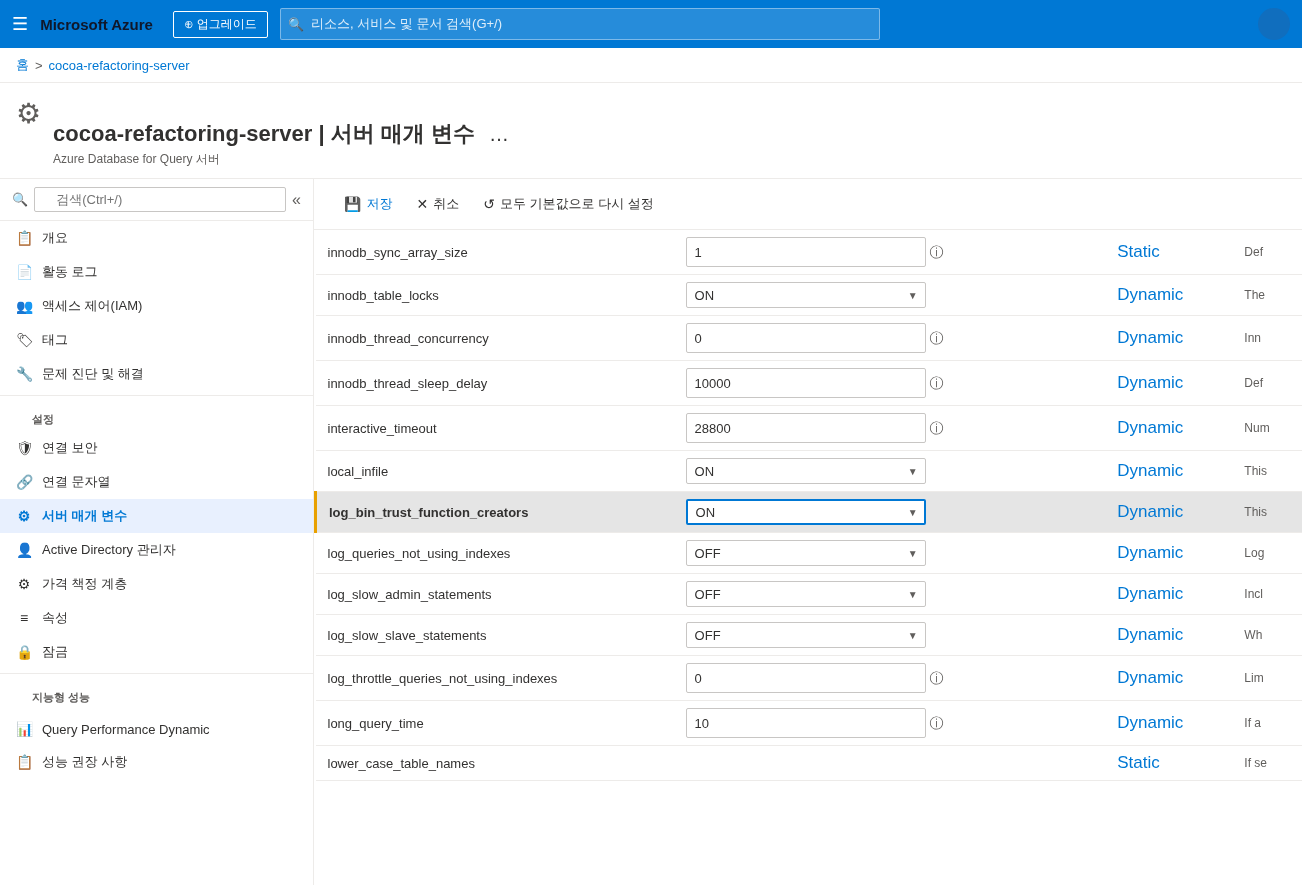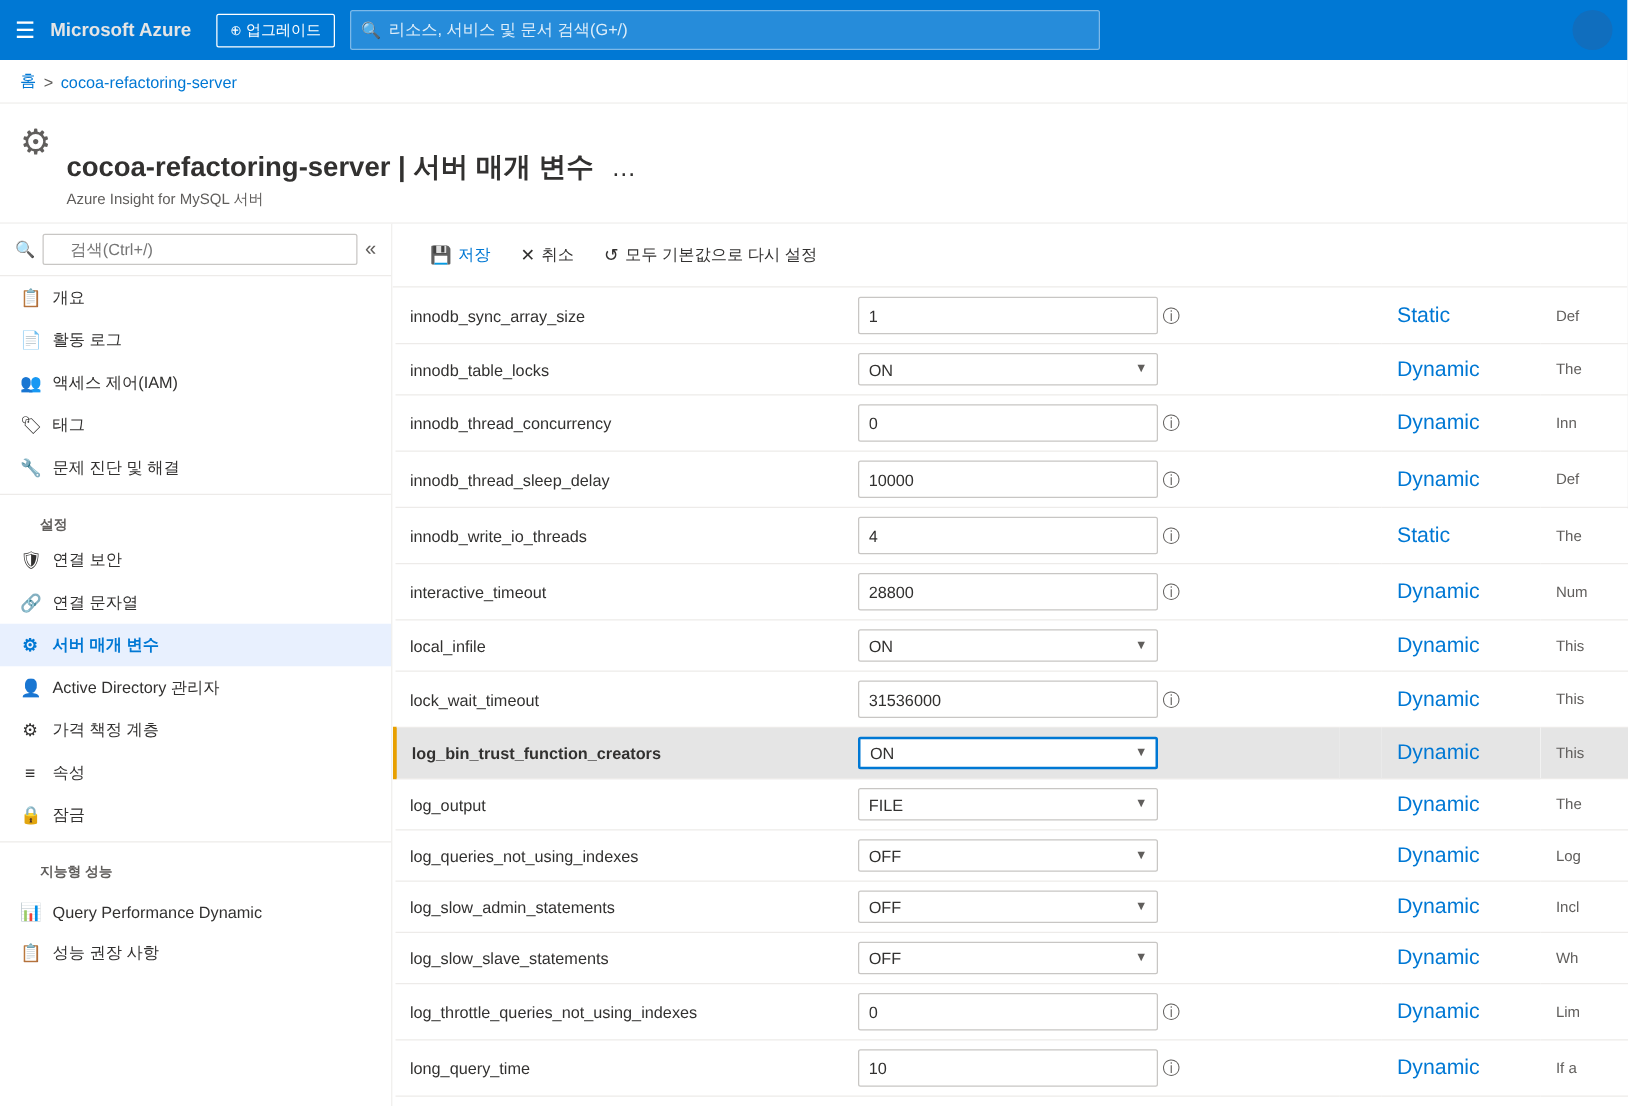--- a/index.html
+++ b/index.html
@@ -8,21 +8,21 @@
     
     .top-nav {
       background: #0078d4;
       height: 48px;
       display: flex;
       align-items: center;
       padding: 0 12px;
       gap: 12px;
     }
     .top-nav .hamburger { color: white; font-size: 18px; cursor: pointer; }
-    .top-nav .brand { color: #e5e5e5; font-weight: 600; font-size: 15px; margin-right: 8px; }
+    .top-nav .brand { color: #0f172a; font-weight: 600; font-size: 15px; margin-right: 8px; }
     .top-nav .upgrade-btn {
       border: 1px solid white;
       border-radius: 2px;
       color: white;
       background: transparent;
       padding: 4px 10px;
       font-size: 12px;
       cursor: pointer;
       display: flex;
       align-items: center;
@@ -286,21 +286,21 @@
   <span class="current">cocoa-refactoring-server</span>
 </div>
 
 <div class="page-header">
   <span class="gear-icon">⚙</span>
   <div class="title-area">
     <h1>
       <span>cocoa-refactoring-server | 서버 매개 변수</span>
       <button class="more-btn">…</button>
     </h1>
-    <div class="subtitle">Azure Insight for MySQL 서버</div>
+    <div class="subtitle">Azure Database for Query 서버</div>
   </div>
 </div>
 
 <div class="main-layout">
 
   <div class="sidebar">
     <div class="sidebar-search">
       <span>🔍</span>
       <input type="text" placeholder="검색(Ctrl+/)" style="">
       <button class="collapse-btn">«</button>
@@ -414,62 +414,41 @@
               <td class="desc-text">Inn</td>
             </tr>
             <tr>
               <td>innodb_thread_sleep_delay</td>
               <td><input type="text" class="param-input" value="10000" style=""><span class="info-icon">ⓘ</span></td>
               <td></td>
               <td class="type-badge">Dynamic</td>
               <td class="desc-text">Def</td>
             </tr>
             <tr>
-              <td>innodb_write_io_threads</td>
-              <td><input type="text" class="param-input" value="4" style=""><span class="info-icon">ⓘ</span></td>
-              <td></td>
-              <td class="type-badge">Static</td>
-              <td class="desc-text">The</td>
-            </tr>
-            <tr>
               <td>interactive_timeout</td>
               <td><input type="text" class="param-input" value="28800" style=""><span class="info-icon">ⓘ</span></td>
               <td></td>
               <td class="type-badge">Dynamic</td>
               <td class="desc-text">Num</td>
             </tr>
             <tr>
               <td>local_infile</td>
               <td><div class="param-select-wrap"><select class="param-select"><option value="ON">ON</option><option value="OFF">OFF</option></select><span class="select-arrow">▼</span></div></td>
-              <td></td>
-              <td class="type-badge">Dynamic</td>
-              <td class="desc-text">This</td>
-            </tr>
-            <tr>
-              <td>lock_wait_timeout</td>
-              <td><input type="text" class="param-input" value="31536000" style=""><span class="info-icon">ⓘ</span></td>
               <td></td>
               <td class="type-badge">Dynamic</td>
               <td class="desc-text">This</td>
             </tr>
             <tr class="highlighted highlighted-row">
               <td style="font-weight: 600; color: rgb(50, 49, 48);">log_bin_trust_function_creators</td>
               <td><div class="param-select-wrap"><select class="param-select highlighted-select"><option value="ON">ON</option><option value="OFF">OFF</option></select><span class="select-arrow">▼</span></div></td>
               <td></td>
               <td class="type-badge">Dynamic</td>
               <td class="desc-text">This</td>
             </tr>
             <tr>
-              <td>log_output</td>
-              <td><div class="param-select-wrap"><select class="param-select"><option value="FILE">FILE</option><option value="TABLE">TABLE</option><option value="NONE">NONE</option></select><span class="select-arrow">▼</span></div></td>
-              <td></td>
-              <td class="type-badge">Dynamic</td>
-              <td class="desc-text">The</td>
-            </tr>
-            <tr>
               <td>log_queries_not_using_indexes</td>
               <td><div class="param-select-wrap"><select class="param-select"><option value="ON">ON</option><option value="OFF" selected="">OFF</option></select><span class="select-arrow">▼</span></div></td>
               <td></td>
               <td class="type-badge">Dynamic</td>
               <td class="desc-text">Log</td>
             </tr>
             <tr>
               <td>log_slow_admin_statements</td>
               <td><div class="param-select-wrap"><select class="param-select"><option value="ON">ON</option><option value="OFF" selected="">OFF</option></select><span class="select-arrow">▼</span></div></td>
               <td></td>

